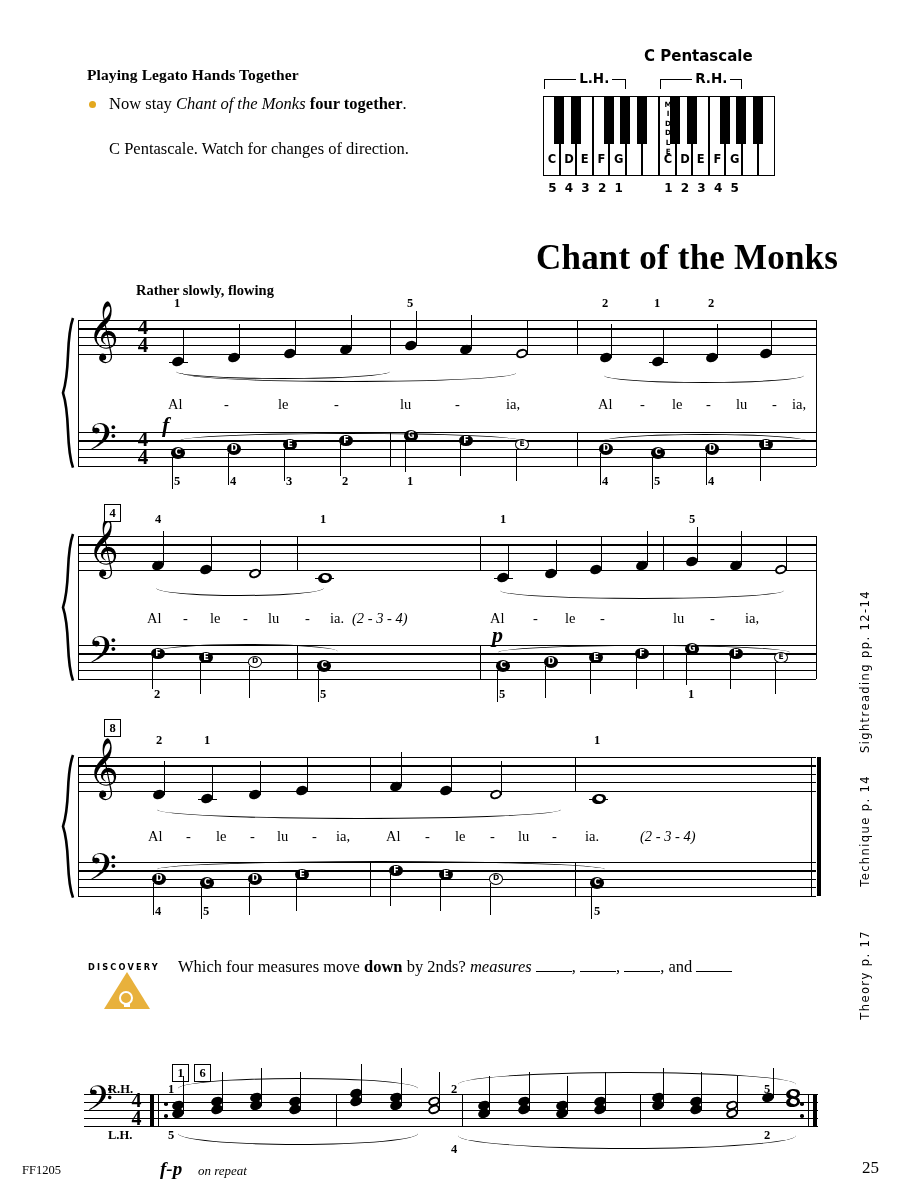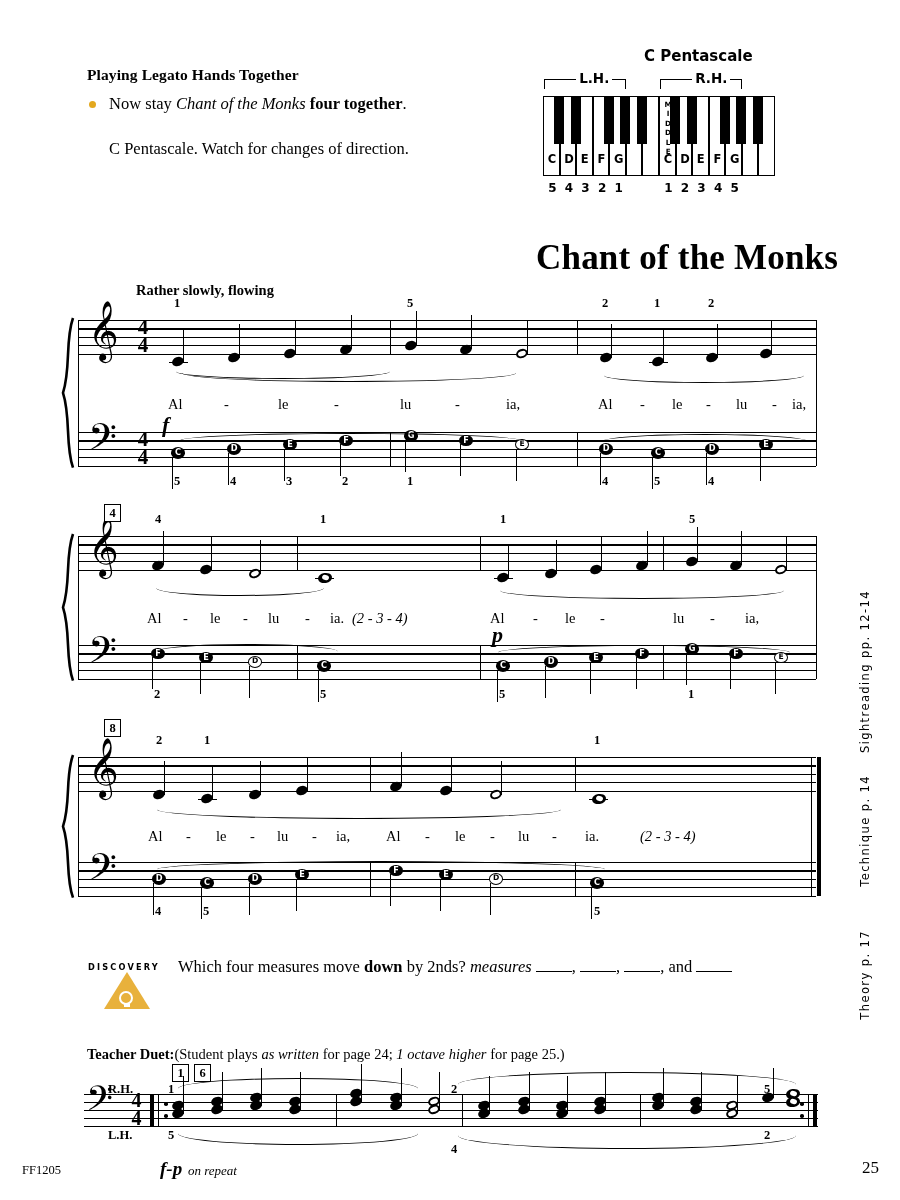--- a/index.html
+++ b/index.html
@@ -466,23 +466,20 @@
     </div>
 
   <div class="disc-word">DISCOVERY</div>
   <div class="tri"></div>
   <div class="bulb"></div>
   <div class="bulb-b"></div>
   <div class="disc-lines" id="disc-host">
       <div style="white-space:nowrap;"><span>Which four measures move </span><span class="b">down</span><span> by 2nds?  </span><span class="i">measures</span><span> </span><span class="ul" style="width:36px;"></span><span>, </span><span class="ul" style="width:36px;"></span><span>, </span><span class="ul" style="width:36px;"></span><span>, and </span><span class="ul" style="width:36px;"></span></div>
     </div>
 
-  <div class="td-lbl">
-    <span class="b">Teacher Duet:</span><span>(Student plays </span><span class="i">as written</span><span> for page 24; </span><span class="i">1 octave higher</span><span> for page 25.)</span>
-  </div>
   <div id="duet-host">
       <div class="ln" style="top:1094px;left:84px;width:734px;"></div>
       <div class="ln" style="top:1102px;left:84px;width:734px;"></div>
       <div class="ln" style="top:1110px;left:84px;width:734px;"></div>
       <div class="ln" style="top:1118px;left:84px;width:734px;"></div>
       <div class="ln" style="top:1126px;left:84px;width:734px;"></div>
       <div class="clefT" style="left:86px;top:1082px;font-size:42px;line-height:42px;">𝄢</div>
       <div class="ts" style="left:128px;top:1092px;width:17px;font-size:20px;line-height:17px;">4</div>
       <div class="ts" style="left:128px;top:1109.5px;width:17px;font-size:20px;line-height:17px;">4</div>
       <div class="mnum" style="left:172px;top:1064px;">1</div>
@@ -550,21 +547,21 @@
       <div class="fing" style="left:168px;top:1128px;">5</div>
       <div class="fing" style="left:451px;top:1082px;">2</div>
       <div class="fing" style="left:451px;top:1142px;">4</div>
       <div class="fing" style="left:764px;top:1082px;">5</div>
       <div class="fing" style="left:764px;top:1128px;">2</div>
       <div class="slur-u" style="position:absolute;left:178px;top:1078px;width:240px;height:20px;"></div>
       <div class="slur" style="position:absolute;left:178px;top:1122px;width:240px;height:22px;"></div>
       <div class="slur-u" style="position:absolute;left:458px;top:1072px;width:338px;height:24px;"></div>
       <div class="slur" style="position:absolute;left:458px;top:1122px;width:338px;height:26px;"></div>
       <div style="position:absolute;left:160px;top:1158px;font-family:&quot;Liberation Serif&quot;,serif;font-style:italic;font-weight:bold;font-size:19px;">f-p</div>
-      <div style="position:absolute;left:188px;top:1163px;font-style:italic;font-size:13px;">on repeat</div>
+      <div style="position:absolute;left:198px;top:1163px;font-style:italic;font-size:13px;">on repeat</div>
     </div>
 
   <div class="side" style="left:858px;top:590px;">Sightreading pp. 12-14</div>
   <div class="side" style="left:858px;top:775px;">Technique p. 14</div>
   <div class="side" style="left:858px;top:930px;">Theory p. 17</div>
 
   <div class="ff">FF1205</div>
   <div class="pgno">25</div>
 </div>
 

